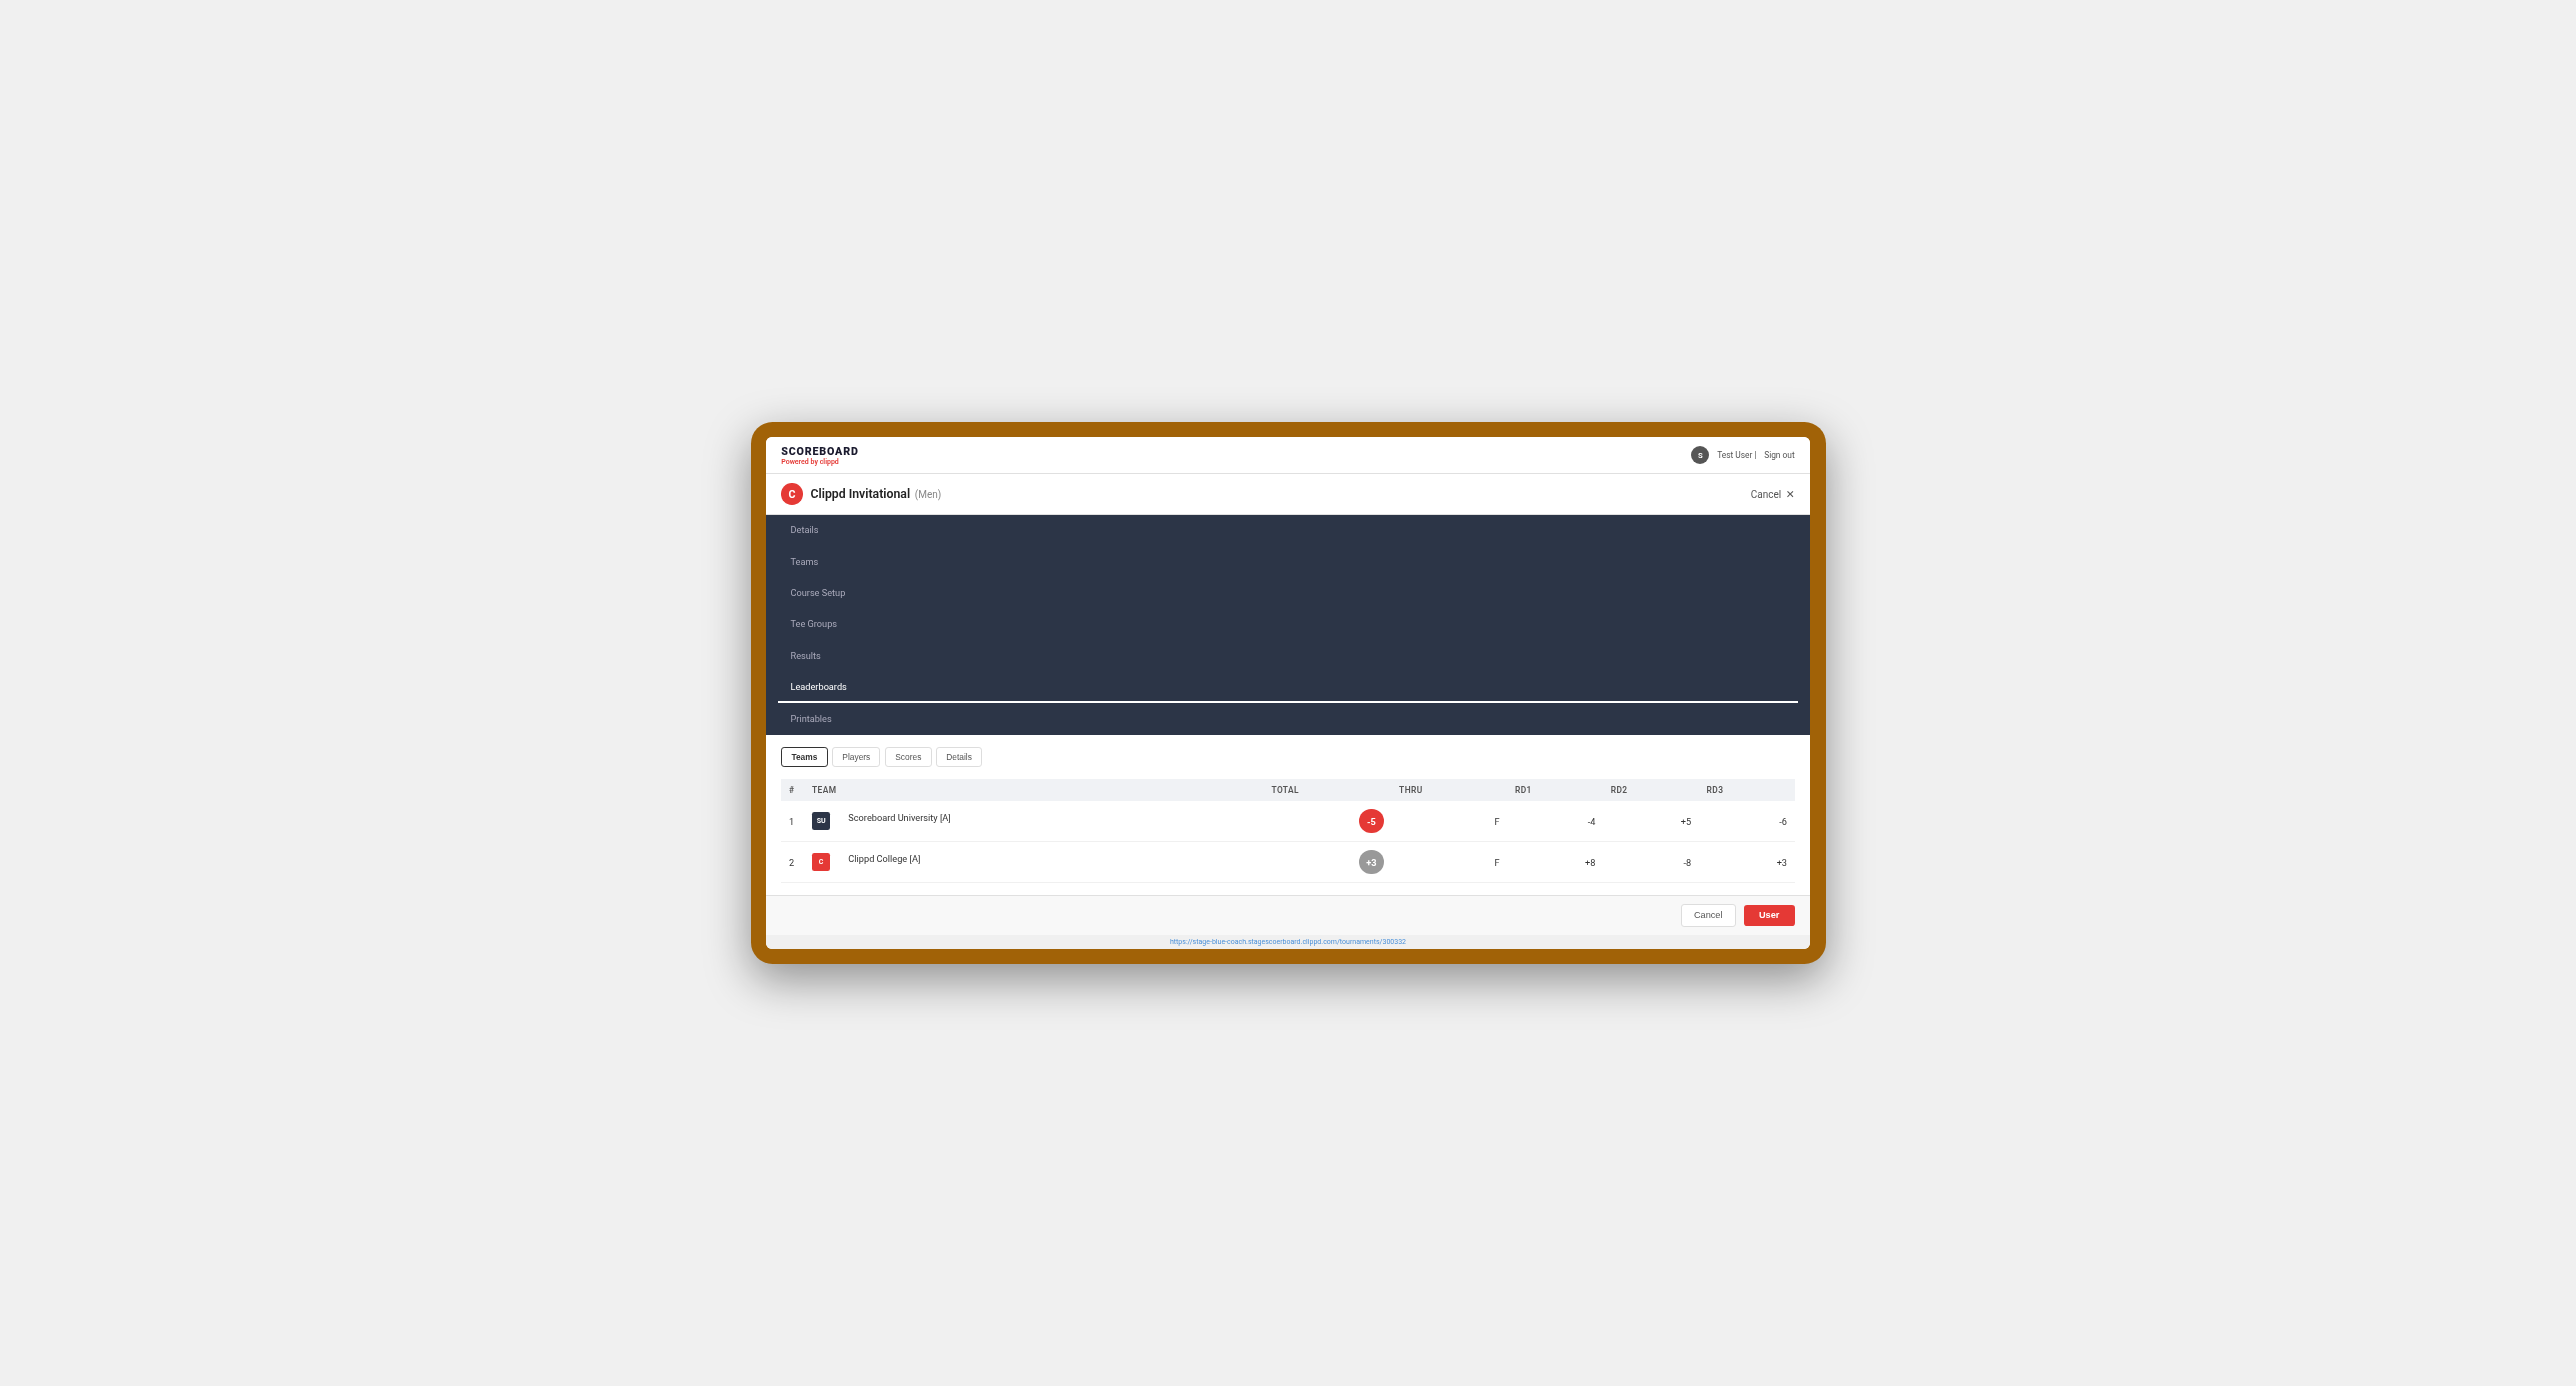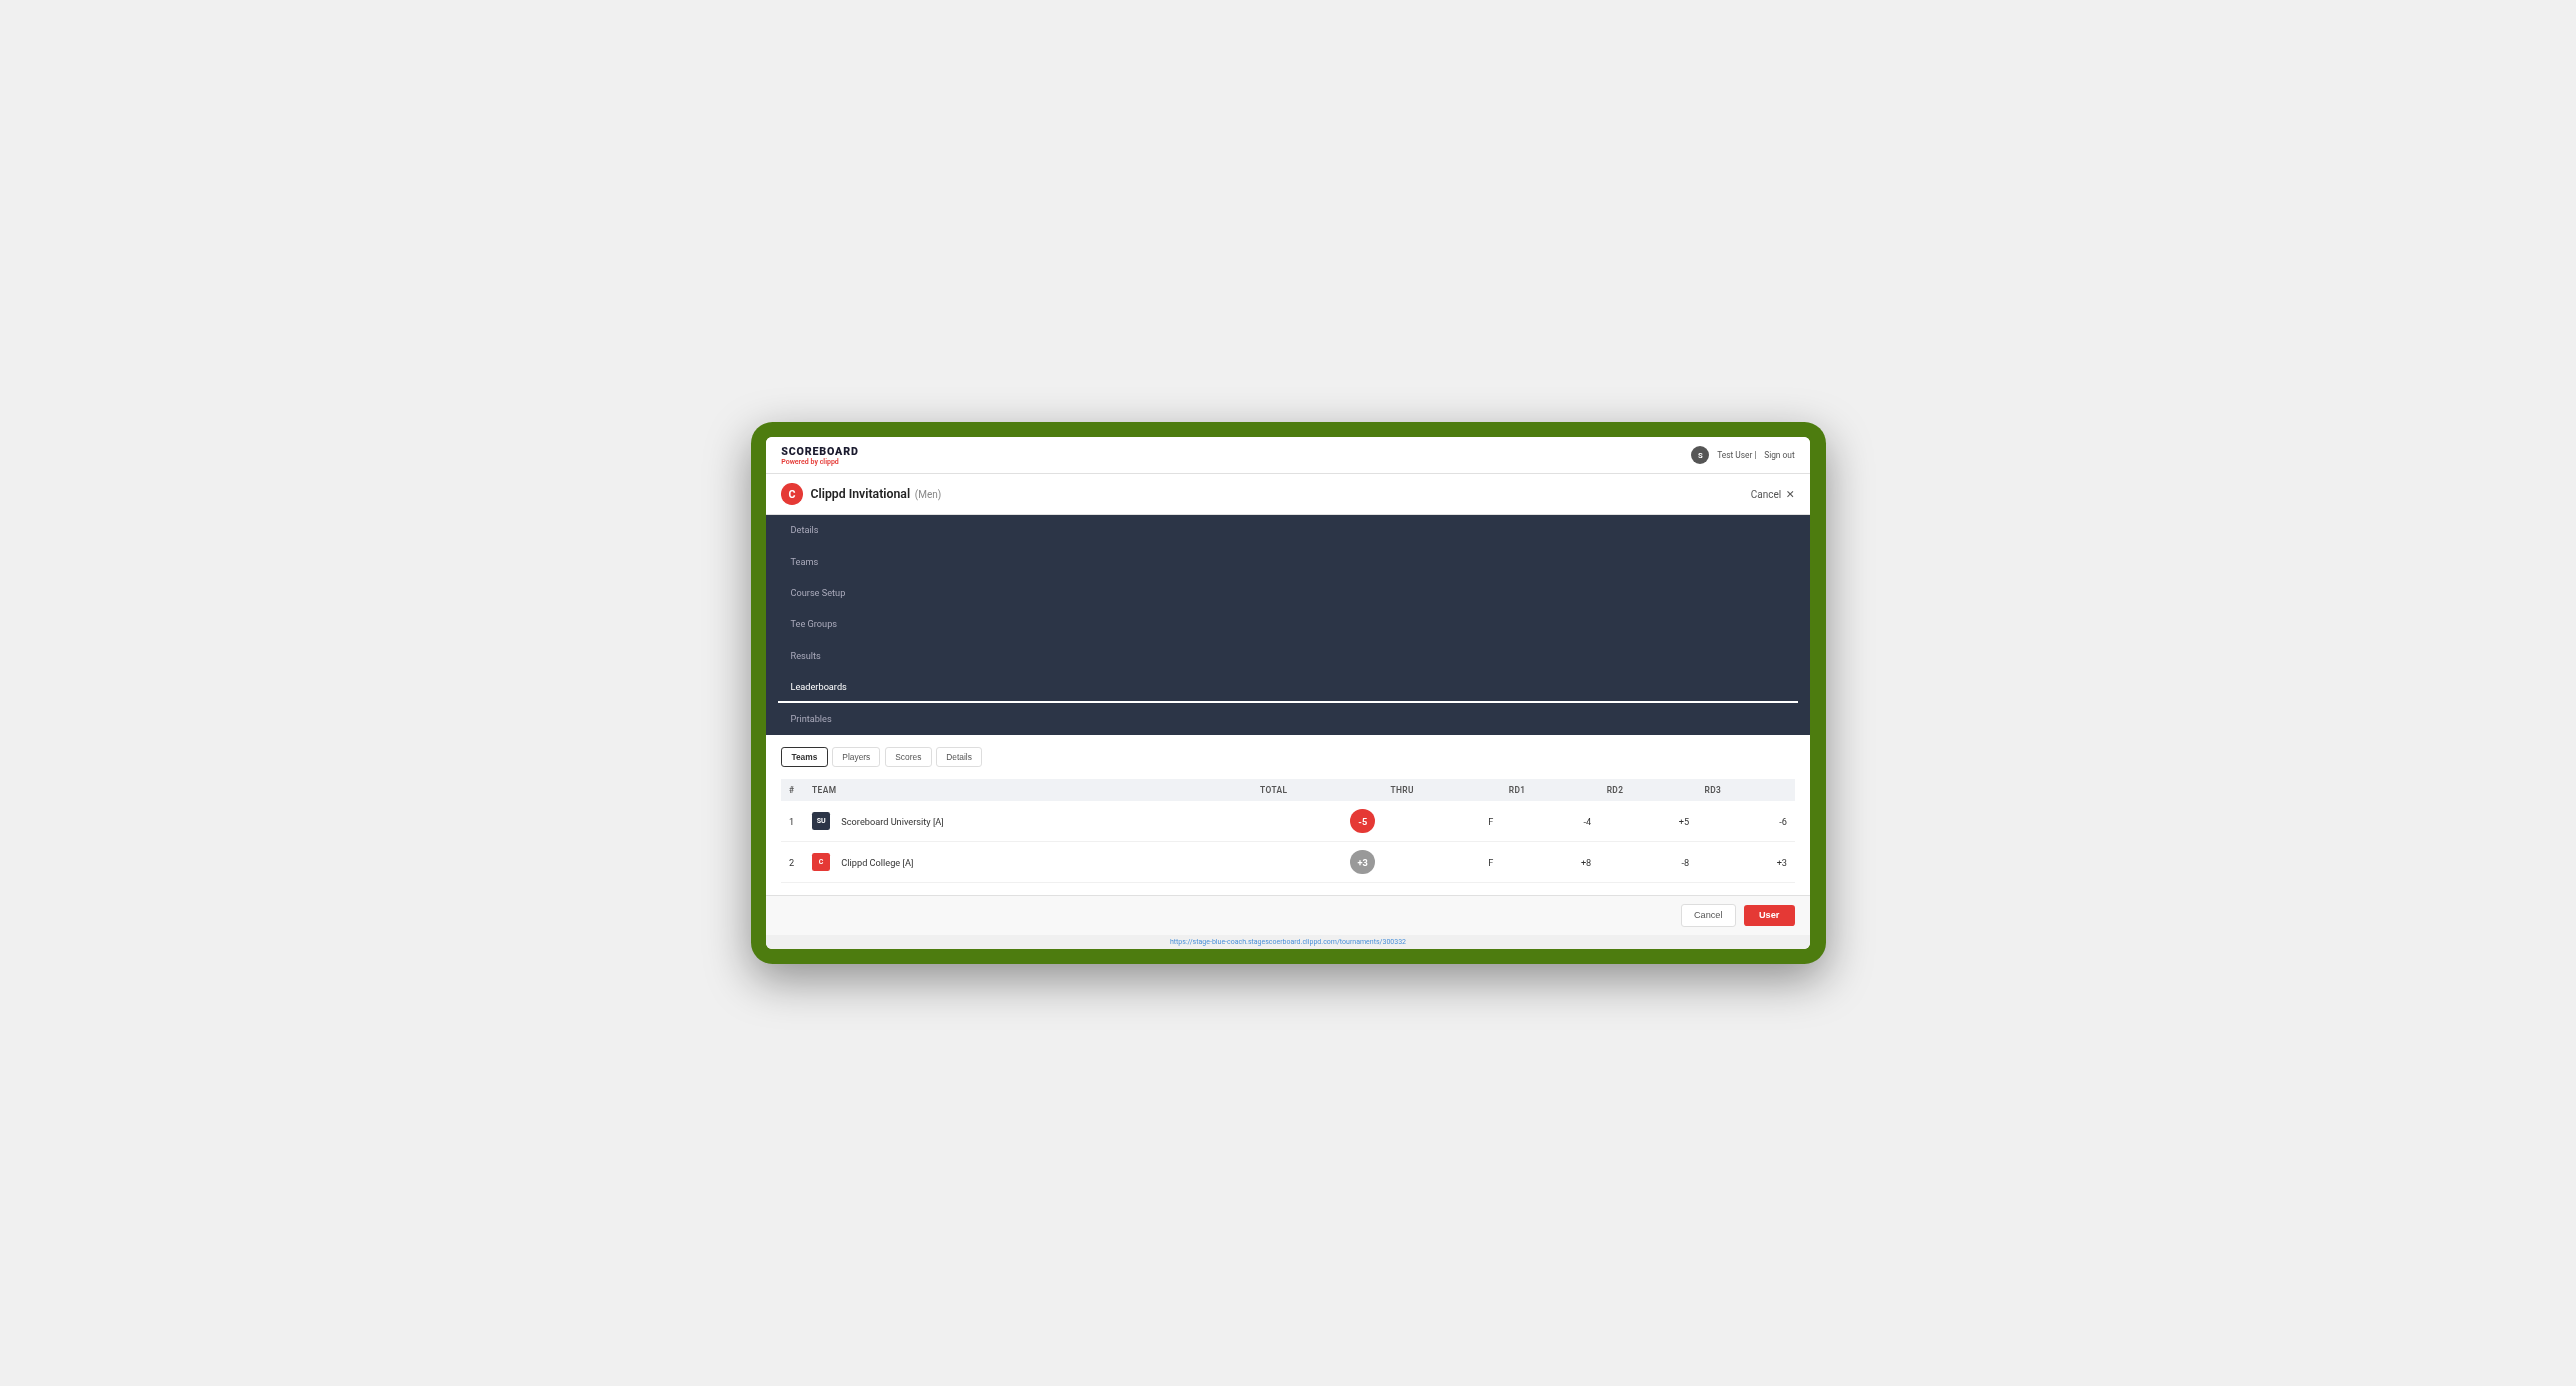--- a/index.html
+++ b/index.html
@@ -27,21 +27,21 @@
       line-height: 1.3;
       color: #111;
     }
     .left-text strong {
       font-weight: 800;
     }
 
     
     .tablet {
       flex: 1;
-      background: #4d7c0f;
+      background: #a16207;
       border-radius: 21.5px;
       padding: 15.4px;
       box-shadow: 0 15.4px 46px rgba(0,0,0,0.4);
       position: relative;
     }
 
     .tablet-screen {
       background: #fff;
       border-radius: 6.1px;
       overflow: hidden;
@@ -266,22 +266,21 @@
     }
 
     .rank-cell {
       color: #777;
       font-size: 9.2px;
       width: 23px;
     }
 
     .team-cell {
       display: flex;
-      align-items: center;
-      gap: 11px;
+      gap: 18px;
     }
 
     .team-icon {
       width: 18.4px;
       height: 18.4px;
       border-radius: 2.3px;
       background: #2c3547;
       display: flex;
       align-items: center;
       justify-content: center;

